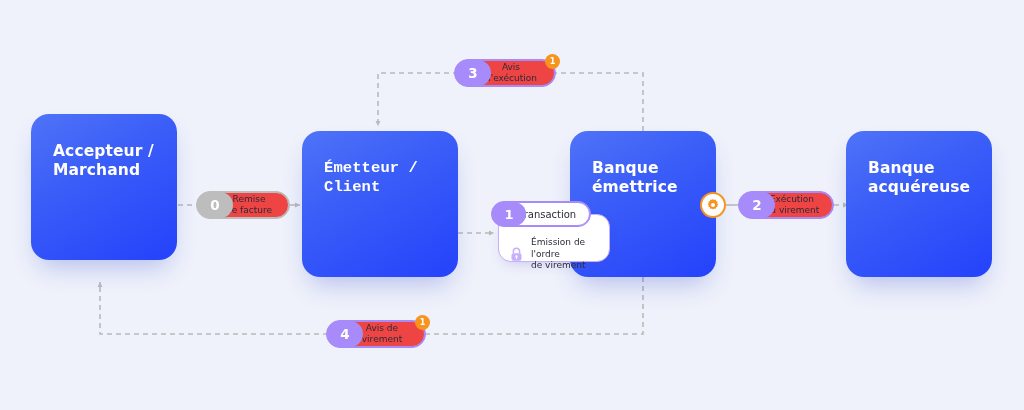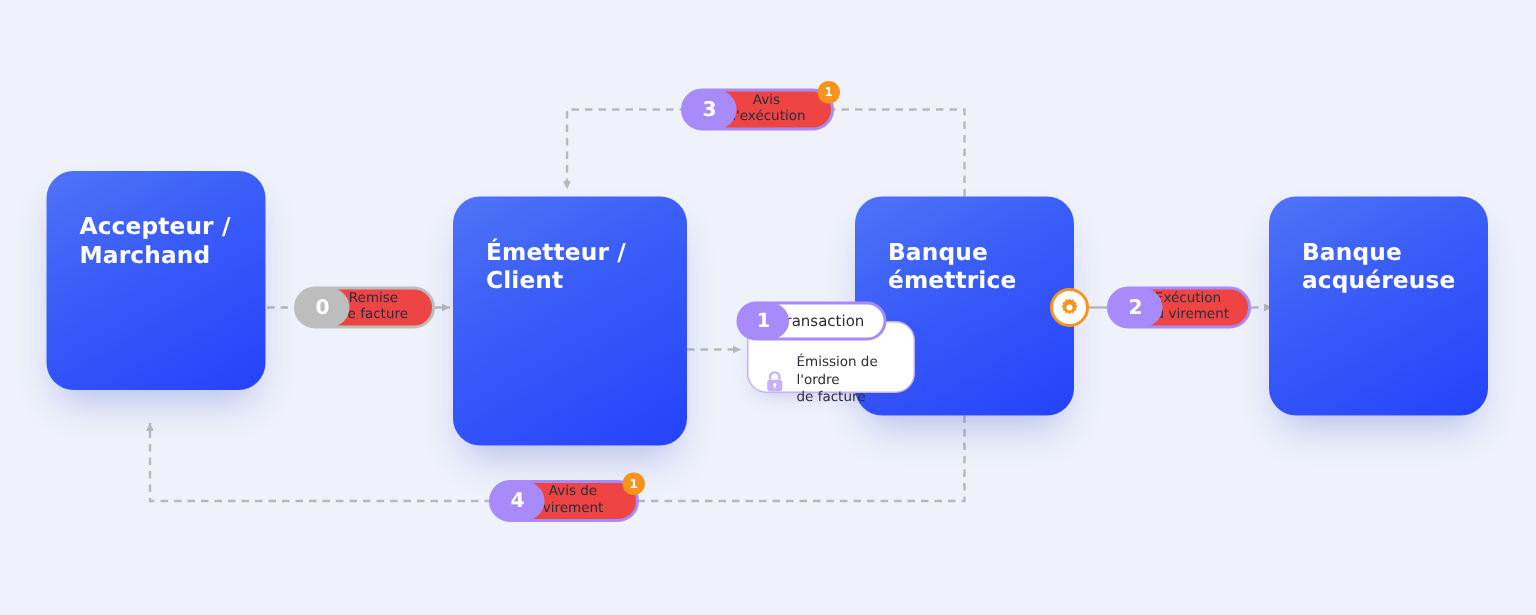--- a/index.html
+++ b/index.html
@@ -201,21 +201,21 @@
 
     <path d="M643,277 L643,334 L424,334" fill="none" stroke="#b9b9b9" stroke-width="1.6" stroke-dasharray="5 4"></path>
     <path d="M328,334 L100,334 L100,282" fill="none" stroke="#b9b9b9" stroke-width="1.6" stroke-dasharray="5 4" marker-end="url(#arr)"></path>
   </svg>
 
   <div class="entity" style="left:31px; top:114px; width:146px; height:146px;">
     <div class="entity-label">Accepteur /
 Marchand</div>
   </div>
 
-  <div class="entity" style="left:302px; top:131px; width:156px; height:166px;">
+  <div class="entity" style="left:302px; top:131px; width:156px; height:146px;font-family:Liberation Mono, monospace;">
     <div class="entity-label">Émetteur /
 Client</div>
   </div>
 
   <div class="entity" style="left:570px; top:131px; width:146px; height:146px;">
     <div class="entity-label">Banque
 émettrice</div>
   </div>
 
   <div class="entity" style="left:846px; top:131px; width:146px; height:146px;">
@@ -237,21 +237,21 @@
     <div class="txcard-body">
       <span style="display:inline-flex;align-items:center;">
         <svg width="13" height="15" viewBox="0 0 13 15" xmlns="http://www.w3.org/2000/svg">
           <path d="M3.4 6.2 V4.3 a3.1 3.1 0 0 1 6.2 0 V6.2" fill="none" stroke="#c4b0fb" stroke-width="1.5"></path>
           <rect x="1.5" y="6.2" width="10" height="7.6" rx="2" fill="#c4b0fb"></rect>
           <circle cx="6.5" cy="9.4" r="1.15" fill="#ffffff"></circle>
           <rect x="5.95" y="9.6" width="1.1" height="2.3" rx="0.5" fill="#ffffff"></rect>
         </svg>
       </span>
       <span class="cardtext">Émission de l'ordre
-de facture</span>
+de virement</span>
     </div>
   </div>
 
   <div class="gearnode" style="left:700px; top:192px;">
     <span style="display:inline-flex;align-items:center;">
       <svg width="14" height="14" viewBox="0 0 24 24" xmlns="http://www.w3.org/2000/svg">
         <path fill="#f7941d" d="M12 1.6 l1.9 2.0 2.6-0.9 0.8 2.7 2.7 0.8 -0.9 2.6 2.0 1.9
                  -2.0 1.9 0.9 2.6 -2.7 0.8 -0.8 2.7 -2.6-0.9 -1.9 2.0 -1.9-2.0 -2.6 0.9
                  -0.8-2.7 -2.7-0.8 0.9-2.6 -2.0-1.9 2.0-1.9 -0.9-2.6 2.7-0.8 0.8-2.7
                  2.6 0.9 Z"></path>

